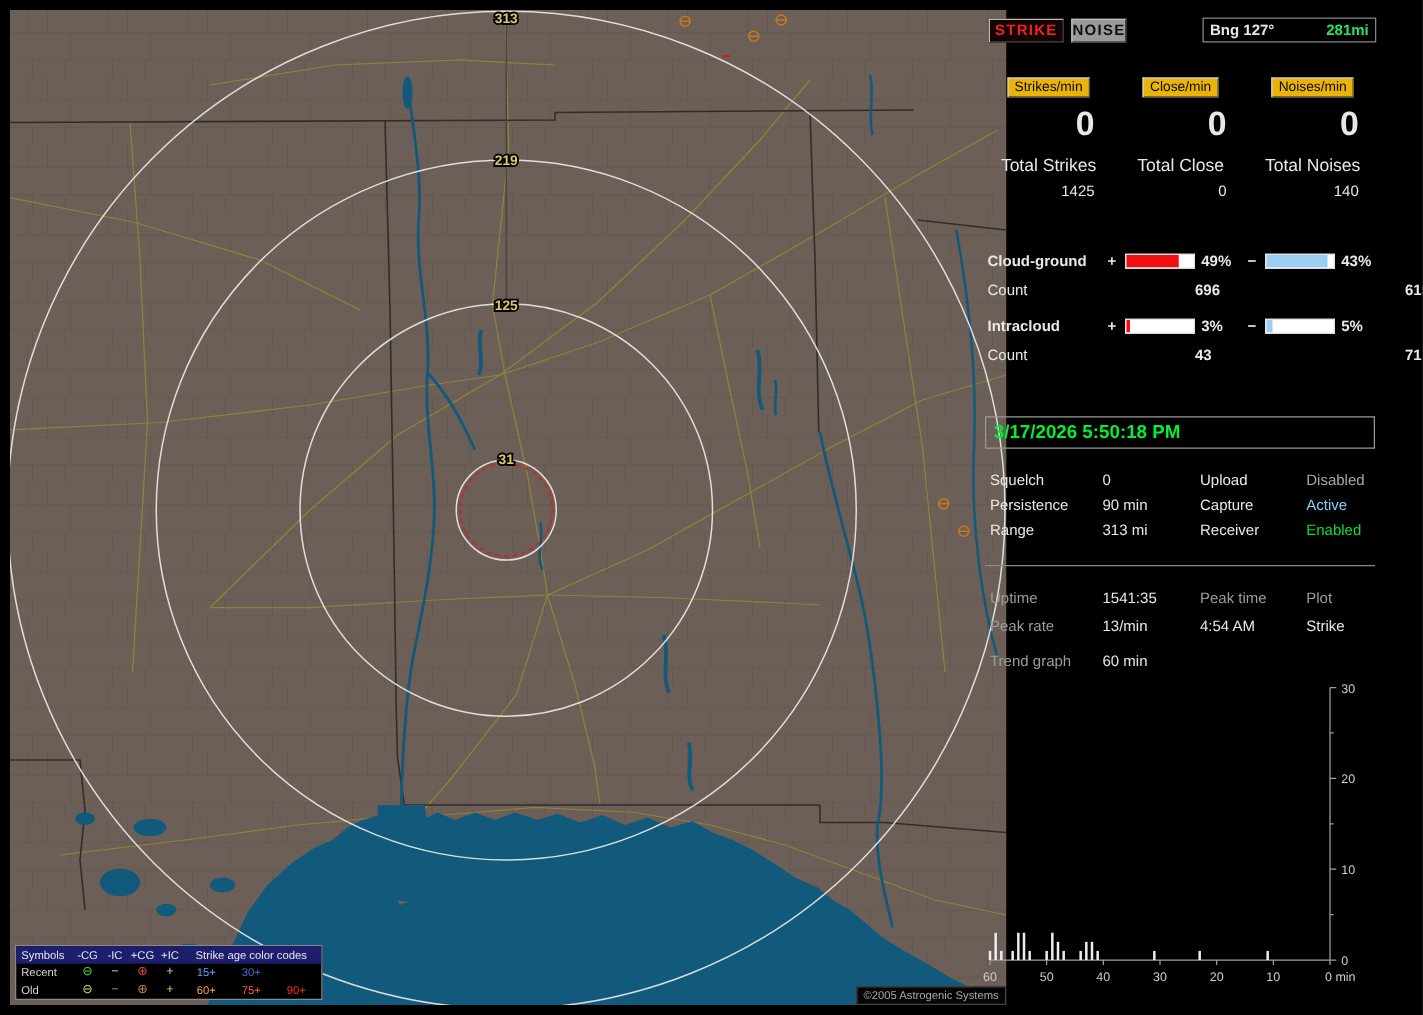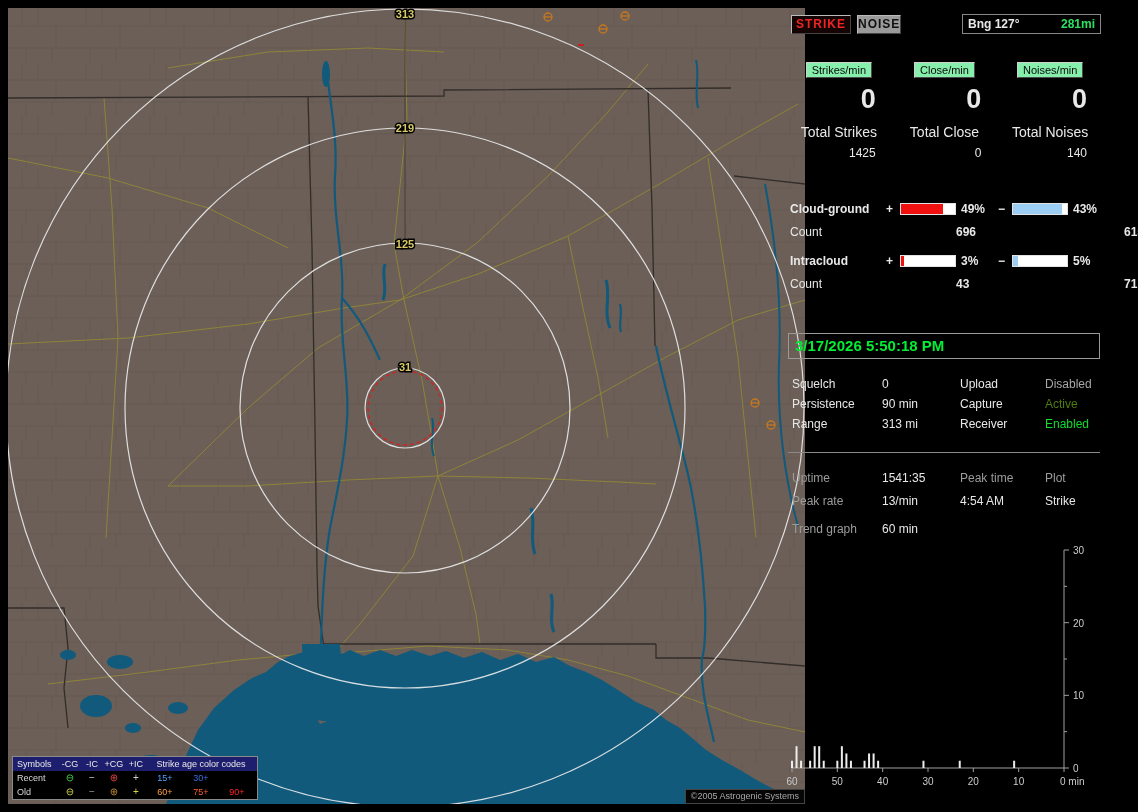--- a/index.html
+++ b/index.html
@@ -34,21 +34,21 @@
   #btn-strike{left:5px;top:7px;width:60px;background:#150404;color:#ee2525;letter-spacing:1px;}
   #btn-noise{left:71px;top:7px;width:44px;background:#9a9a9a;color:#101010;letter-spacing:1px;}
   .bng-box{position:absolute;left:176px;top:6px;width:139px;height:20px;
            border:1px solid #888;background:#000;box-sizing:border-box;
            display:flex;justify-content:space-between;align-items:center;
            padding:0 5px;font-weight:bold;}
   .bng-rng{color:#2ce060;}
 
   .rates{position:absolute;left:0;top:54px;width:317px;display:grid;
          grid-template-columns:1fr 1fr 1fr;text-align:center;}
-  .rate-btn{display:inline-block;background:#86efac;color:#0a0a0a;font-size:11px;
+  .rate-btn{display:inline-block;background:#eab308;color:#0a0a0a;font-size:11px;
             padding:1px 5px;border:1px solid;border-color:#cfcfcf #4a4a4a #4a4a4a #cfcfcf;cursor:pointer;}
   .big-zero{font-size:27px;font-weight:bold;height:34px;line-height:34px;margin-top:4px;
             text-align:right;padding-right:16px;}
   .total-label{font-size:14px;margin-top:8px;}
   .total-value{margin-top:6px;text-align:right;padding-right:16px;}
 
   .dist{position:absolute;left:4px;right:3px;top:190px;}
   .dist-title{color:#b6b6b6;font-size:11.5px;border-bottom:1px solid #9a9a9a;
               padding-bottom:3px;margin-bottom:10px;}
   .dist-row{display:grid;grid-template-columns:96px 14px 56px 42px 14px 56px 32px;
@@ -302,21 +302,21 @@
     <div class="srow">
       <span>Squelch</span>
       <span>0</span>
       <span>Upload</span>
       <span style="color: rgb(168, 168, 168);">Disabled</span>
     </div>
     <div class="srow">
       <span>Persistence</span>
       <span>90 min</span>
       <span>Capture</span>
-      <span style="color: #4d7c0f;">Active</span>
+      <span style="color: #7dd3fc;">Active</span>
     </div>
     <div class="srow">
       <span>Range</span>
       <span>313 mi</span>
       <span>Receiver</span>
       <span style="color: rgb(16, 221, 48);">Enabled</span>
     </div>
   </div>
 
   <div class="hdiv"></div>

